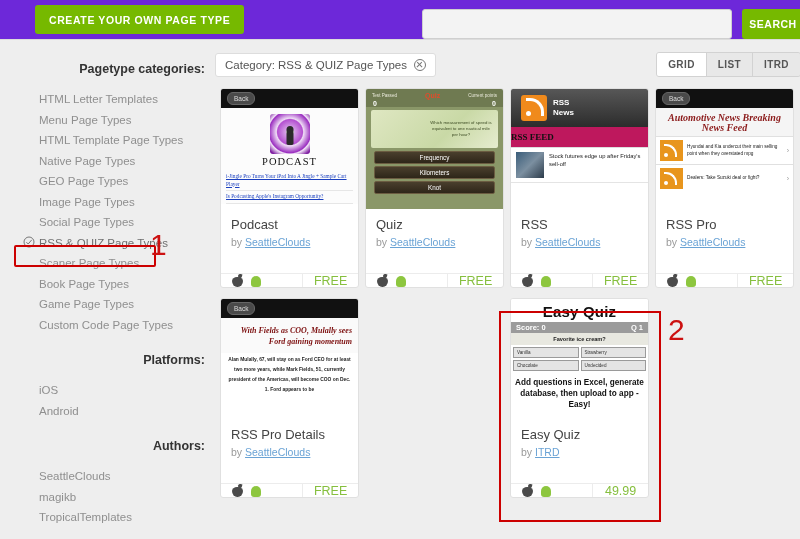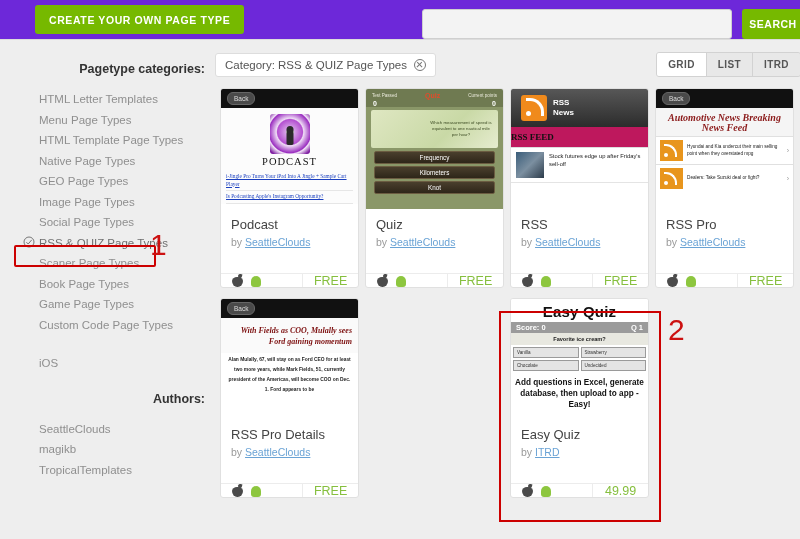--- a/index.html
+++ b/index.html
@@ -363,22 +363,24 @@
         </svg>
         <span>RSS &amp; QUIZ Page Types</span>
       </li>
       <li>Scaner Page Types</li>
       <li>Book Page Types</li>
       <li>Game Page Types</li>
       <li>Custom Code Page Types</li>
     </ul>
 
     <div class="group-gap"></div>
+    <div class="side-head">Platforms:</div>
     <ul class="side-list">
       <li>iOS</li>
+      <li>Android</li>
     </ul>
 
     <div class="group-gap"></div>
     <div class="side-head">Authors:</div>
     <ul class="side-list">
       <li>SeattleClouds</li>
       <li>magikb</li>
       <li>TropicalTemplates</li>
     </ul>
   </aside>

